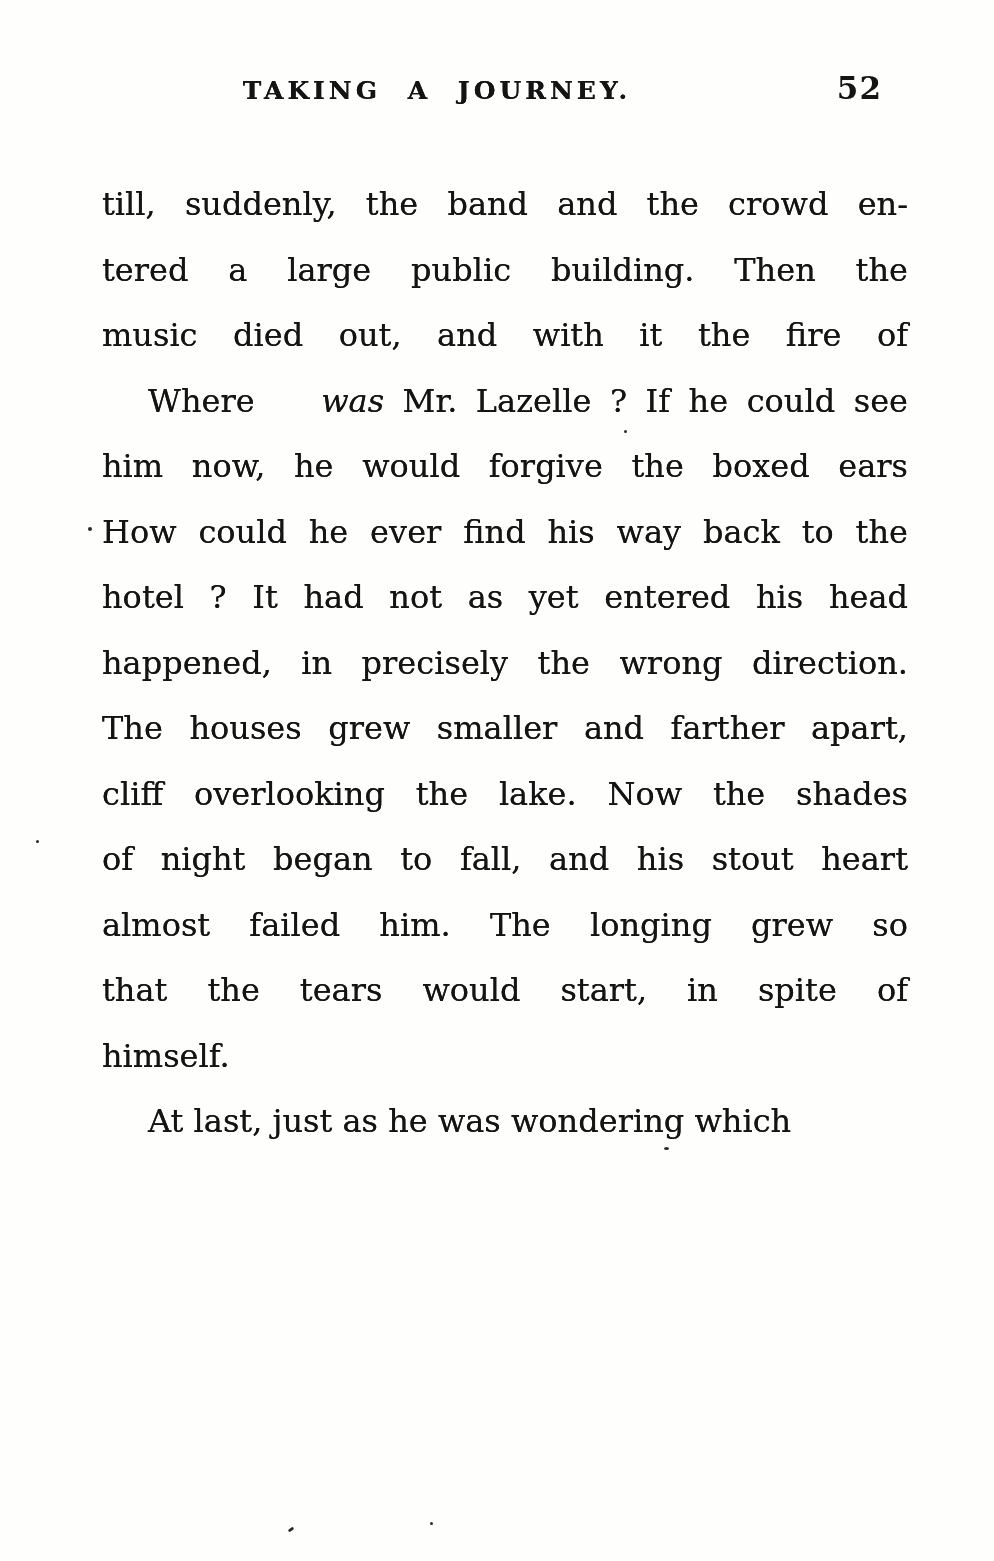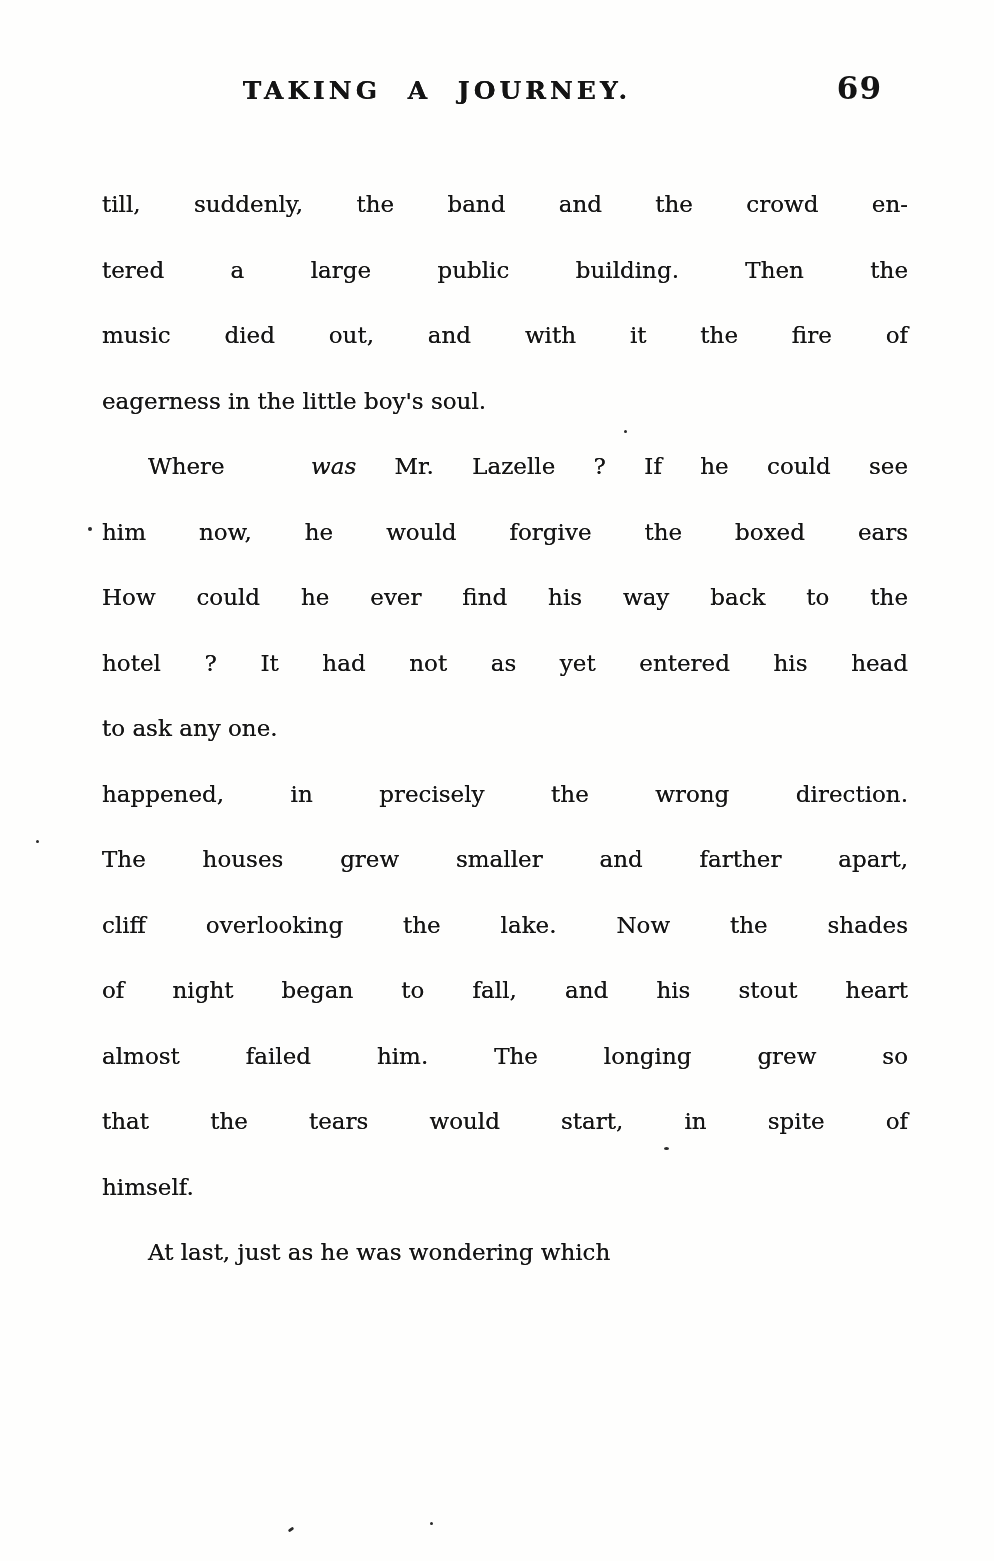--- a/index.html
+++ b/index.html
@@ -34,21 +34,21 @@
     right: 112px;
     font-size: 31px;
     font-weight: bold;
     letter-spacing: 1px;
   }
   .text-block {
     position: absolute;
     top: 172px;
     left: 102px;
     width: 806px;
-    font-size: 23px;
+    font-size: 32px;
     line-height: 65.5px;
     text-shadow: 0 0 0.6px rgba(20,20,20,0.85);
   }
   .line {
     text-align: justify;
     text-align-last: justify;
   }
   .line.noj {
     text-align: left;
     text-align-last: left;
@@ -62,32 +62,30 @@
   }
 </style>
 </head>
 <body>
 
 <div class="page">
 
   <div class="running-header">
     <span class="running-title">TAKING A JOURNEY.</span>
   </div>
-  <div class="page-number">69</div>
+  <div class="page-number">52</div>
 
   <div class="text-block">
     <div class="line">till, suddenly, the band and the crowd en-</div>
     <div class="line">tered a large public building.  Then the</div>
     <div class="line">music died out, and with it the fire of</div>
-    <div class="line noj">eagerness in the little boy's soul.</div>
     <div class="line ind"><span>Where </span><span class="it">was</span><span> Mr. Lazelle ?  If he could see</span></div>
     <div class="line">him now, he would forgive the boxed ears</div>
     <div class="line">How could he ever find his way back to the</div>
     <div class="line">hotel ?  It had not as yet entered his head</div>
-    <div class="line noj">to ask any one.</div>
     <div class="line">happened, in precisely the wrong direction.</div>
     <div class="line">The houses grew smaller and farther apart,</div>
     <div class="line">cliff overlooking the lake.  Now the shades</div>
     <div class="line">of night began to fall, and his stout heart</div>
     <div class="line">almost failed him.  The longing grew so</div>
     <div class="line">that the tears would start, in spite of</div>
     <div class="line noj">himself.</div>
     <div class="line ind noj">At last, just as he was wondering which</div>
   </div>
 

